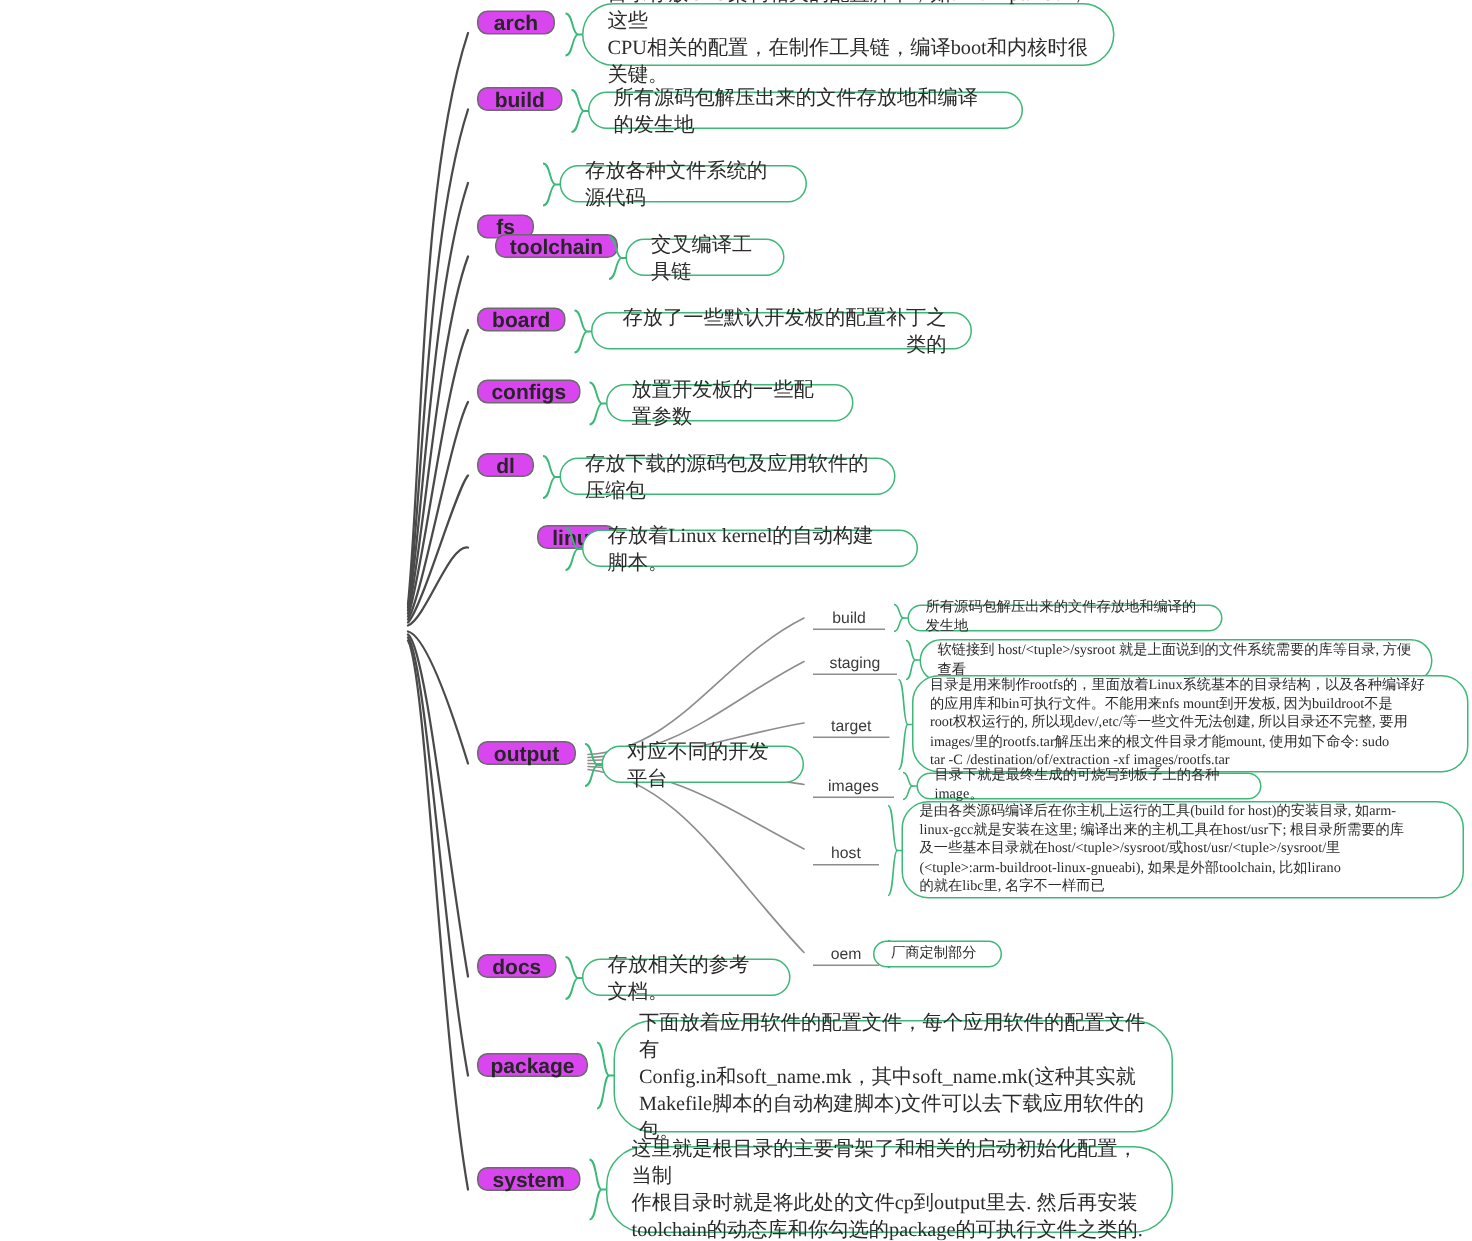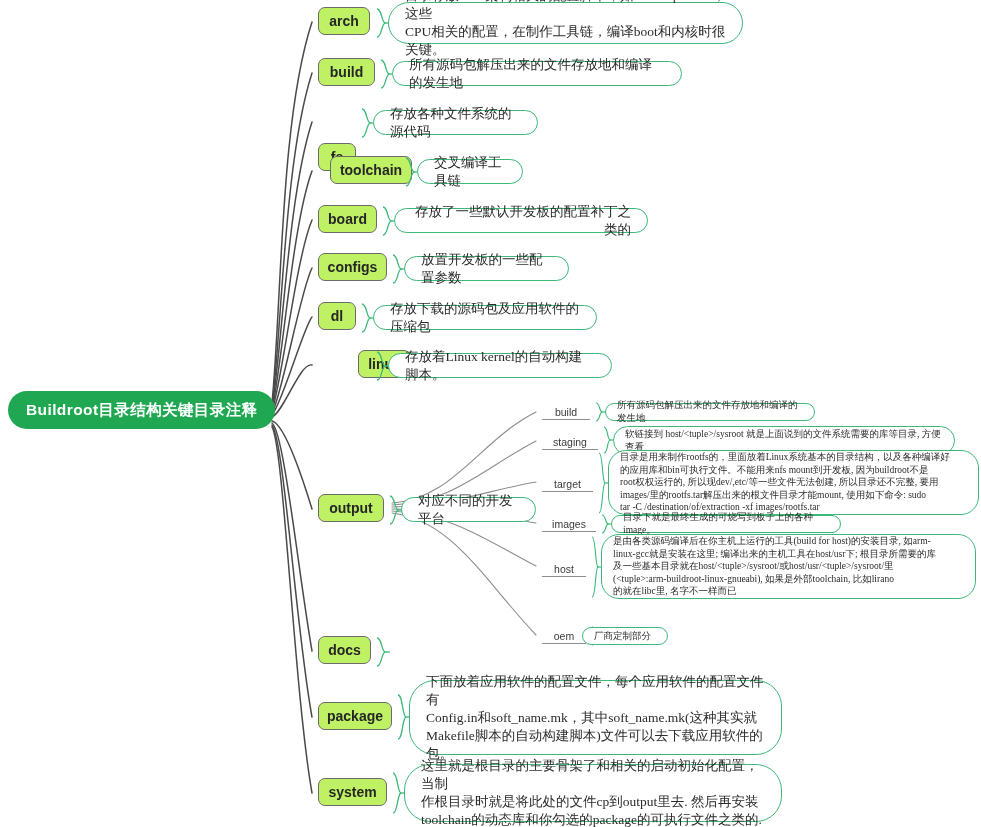--- a/index.html
+++ b/index.html
@@ -44,28 +44,28 @@
     font-size: 15.5px;
     font-weight: bold;
     letter-spacing: 0.4px;
     white-space: nowrap;
   }
 
   
   .topic {
     position: absolute;
     box-sizing: border-box;
-    height: 28px;
+    height: 16px;
     padding: 0 13px;
     display: flex;
     align-items: center;
     justify-content: center;
     border: 1.4px solid #6b6b6b;
     border-radius: 7px;
-    background: #bef264;
+    background: #d946ef;
     color: #262626;
     font-size: 14px;
     font-weight: bold;
     white-space: nowrap;
   }
 
   
   .subtopic {
     position: absolute;
     box-sizing: border-box;
@@ -146,21 +146,20 @@
     <g fill="none" stroke="#8d8d8d" stroke-width="1.1" stroke-linecap="round">
       <path d="M392,503 C452,500 480,440 536,412"></path>
       <path d="M392,505 C452,503 484,468 536,441"></path>
       <path d="M392,507 C452,506 488,490 536,482"></path>
       <path d="M392,509 C452,510 488,516 536,523"></path>
       <path d="M392,511 C452,514 486,540 536,566"></path>
       <path d="M392,513 C452,520 484,580 536,635"></path>
     </g>
   </svg>
 
-  <div class="root-node">Buildroot目录结构关键目录注释</div>
 
   <div class="topic" style="left:318px; top:7px; width:52px;">
     <span>arch</span>
   </div>
   <svg class="brace" style="left:375px; top:8px;" width="16" height="30" viewBox="0 0 16 30">
     <path d="M2,1 C7,1 6,13 10,15 C6,17 7,29 2,29" fill="none" stroke="#3cb878" stroke-width="1.3"></path>
     <path d="M10,15 L15,15" stroke="#3cb878" stroke-width="1.3" fill="none"></path>
   </svg>
   <div class="bubble lvl1 big" style="left:388px; top:2px; width:355px; height:42px;">
     <span>目录存放CPU架构相关的配置脚本，如arm/mips/x86 ，这些
@@ -330,20 +329,23 @@
     <span>厂商定制部分</span>
   </div>
 
   <div class="topic" style="left:318px; top:636px; width:53px;">
     <span>docs</span>
   </div>
   <svg class="brace" style="left:375px; top:637px;" width="16" height="30" viewBox="0 0 16 30">
     <path d="M2,1 C7,1 6,13 10,15 C6,17 7,29 2,29" fill="none" stroke="#3cb878" stroke-width="1.3"></path>
     <path d="M10,15 L15,15" stroke="#3cb878" stroke-width="1.3" fill="none"></path>
   </svg>
+  <div class="bubble lvl1" style="left:388px; top:639px; width:139px; height:25px;">
+    <span>存放相关的参考文档。</span>
+  </div>
 
   <div class="topic" style="left:318px; top:702px; width:74px;">
     <span>package</span>
   </div>
   <svg class="brace" style="left:396px; top:694px;" width="16" height="46" viewBox="0 0 16 46">
     <path d="M2,1 C7,1 6,22 10,23 C6,24 7,45 2,45" fill="none" stroke="#3cb878" stroke-width="1.3"></path>
     <path d="M10,23 L15,23" stroke="#3cb878" stroke-width="1.3" fill="none"></path>
   </svg>
   <div class="bubble lvl1 big" style="left:409px; top:680px; width:373px; height:75px;">
     <span>下面放着应用软件的配置文件，每个应用软件的配置文件有

